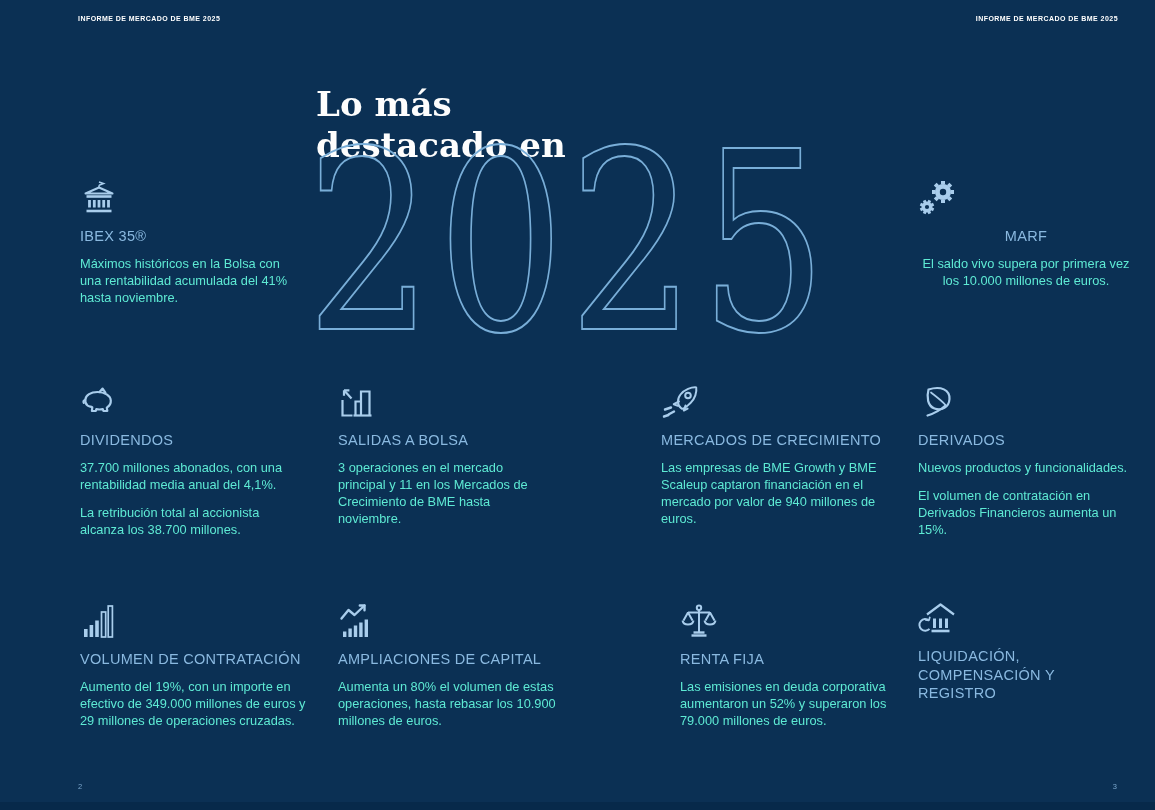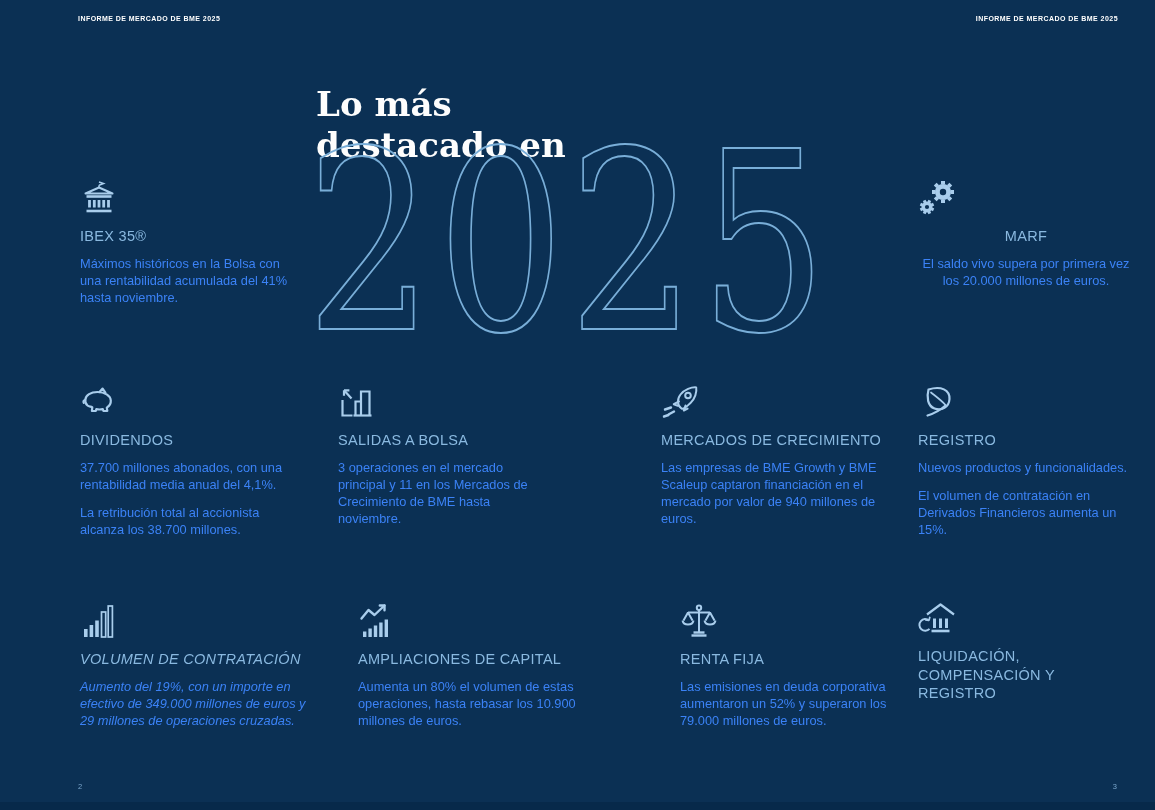--- a/index.html
+++ b/index.html
@@ -28,21 +28,21 @@
     transform:scaleX(.8);transform-origin:left top;
     white-space:nowrap;
   }
   .cell{position:absolute;}
   .cell .icon{height:42px;margin-bottom:5px;}
   .cell h3{
     margin:0 0 9px 0;font-size:14.5px;font-weight:normal;
     color:#8ab9e0;letter-spacing:.3px;line-height:1.28;
   }
   .cell p{
-    margin:0 0 11px 0;font-size:12.8px;line-height:1.34;color:#3b82f6;
+    margin:0 0 11px 0;font-size:12.8px;line-height:1.34;color:#5eead4;
   }
   .pgnum{position:absolute;top:782px;font-size:7.5px;color:#7aa6cc;}
   .pg-left{left:78px;}
   .pg-right{right:38px;}
   .footer-bar{position:absolute;left:0;bottom:0;width:100%;height:8px;background:#07294a;}
   svg{display:block;}
 </style>
 </head>
 <body>
 
@@ -83,21 +83,21 @@
         <circle cx="25" cy="12" r="8" fill="#a9cdec"></circle>
         <circle cx="25" cy="12" r="3.2" fill="#0b3054"></circle>
         <g stroke="#a9cdec" stroke-width="3" fill="none">
           <path d="M13.2 28.7 L15.6 29.8 M10.7 31.2 L11.8 33.6 M7.3 31.2 L6.2 33.6 M4.8 28.7 L2.4 29.8 M4.8 25.3 L2.4 24.2 M7.3 22.8 L6.2 20.4 M10.7 22.8 L11.8 20.4 M13.2 25.3 L15.6 24.2"></path>
         </g>
         <circle cx="9" cy="27" r="5.4" fill="#a9cdec"></circle>
         <circle cx="9" cy="27" r="2.1" fill="#0b3054"></circle>
       </svg>
     </div>
     <h3>MARF</h3>
-    <p>El saldo vivo supera por primera vez los 20.000 millones de euros.</p>
+    <p>El saldo vivo supera por primera vez los 10.000 millones de euros.</p>
   </div>
 
   <div class="cell" style="left:80px;top:384px;width:220px;">
     <div class="icon">
       <svg width="38" height="38" viewBox="0 0 38 38" fill="none" stroke="#a9cdec" stroke-width="2.2" stroke-linecap="round" stroke-linejoin="round">
         <path d="M7.5 21.5 C5.8 20 5 17.8 5.3 15.6 C5.8 11 10.7 8 17.5 8 C24.5 8 30.5 11.5 30.8 16.5 C31 19.5 29.4 22 26.8 23.6 L27.3 27 H23.4 L22.8 25.1 C20.9 25.6 18.3 25.6 16.3 25.2 L15.8 27 H11.9 L12.3 23.2 C10.4 22.5 8.7 22.6 7.5 21.5 Z"></path>
         <path d="M19.5 8 L22.6 4.6 L25.4 8.6"></path>
         <path d="M5.3 16 C3.6 16.2 3 17.6 3.8 18.8"></path>
       </svg>
     </div>
@@ -136,44 +136,44 @@
   </div>
 
   <div class="cell" style="left:918px;top:384px;width:216px;">
     <div class="icon">
       <svg width="38" height="38" viewBox="0 0 38 38" fill="none" stroke="#a9cdec" stroke-width="2.2" stroke-linecap="round">
         <path d="M10.5 5.5 C23 1.5 32 6 31.5 15 C31 23.5 23.5 27 16.5 24.5 C9.5 22 8.5 13 10.5 5.5 Z"></path>
         <path d="M27.5 21.5 C22 26.5 16 29.5 9.5 31.5"></path>
         <path d="M13 8.5 C18 12.5 23.5 16.5 27.5 21" stroke-width="1.7"></path>
       </svg>
     </div>
-    <h3>REGISTRO</h3>
+    <h3>DERIVADOS</h3>
     <p>Nuevos productos y funcionalidades.</p>
     <p>El volumen de contratación en Derivados Financieros aumenta un 15%.</p>
   </div>
 
-  <div class="cell" style="left:80px;top:603px;width:230px;font-style:italic;">
+  <div class="cell" style="left:80px;top:603px;width:230px;">
     <div class="icon">
       <svg width="38" height="38" viewBox="0 0 38 38">
         <g fill="#a9cdec">
           <rect x="4" y="26" width="3.6" height="8"></rect>
           <rect x="9.6" y="22" width="3.6" height="12"></rect>
           <rect x="15.2" y="17.5" width="3.6" height="16.5"></rect>
         </g>
         <g fill="none" stroke="#a9cdec" stroke-width="1.7">
           <rect x="21.5" y="9" width="4.2" height="25"></rect>
           <rect x="28.2" y="3" width="4.2" height="31"></rect>
         </g>
       </svg>
     </div>
     <h3>VOLUMEN DE CONTRATACIÓN</h3>
     <p>Aumento del 19%, con un importe en efectivo de 349.000 millones de euros y 29 millones de operaciones cruzadas.</p>
   </div>
 
-  <div class="cell" style="left:338px;top:603px;width:218px;margin-left:20px;">
+  <div class="cell" style="left:338px;top:603px;width:218px;">
     <div class="icon">
       <svg width="38" height="38" viewBox="0 0 38 38">
         <path fill="none" stroke="#a9cdec" stroke-width="2.4" stroke-linecap="round" stroke-linejoin="round" d="M3.5 15.5 L10.5 7 L16.5 12 L26.5 2.5"></path>
         <path fill="none" stroke="#a9cdec" stroke-width="2.4" stroke-linecap="round" d="M26.5 2.5 H21.8 M26.5 2.5 V7.2"></path>
         <g fill="#a9cdec">
           <rect x="5" y="28.5" width="3.4" height="5.5"></rect>
           <rect x="10.4" y="25.5" width="3.4" height="8.5"></rect>
           <rect x="15.8" y="22.5" width="3.4" height="11.5"></rect>
           <rect x="21.2" y="19.5" width="3.4" height="14.5"></rect>
           <rect x="26.6" y="16.5" width="3.4" height="17.5"></rect>

